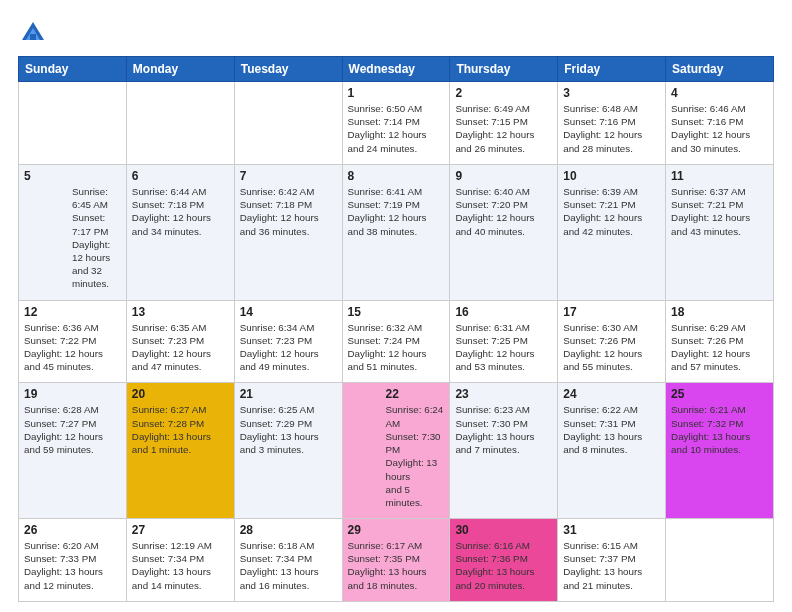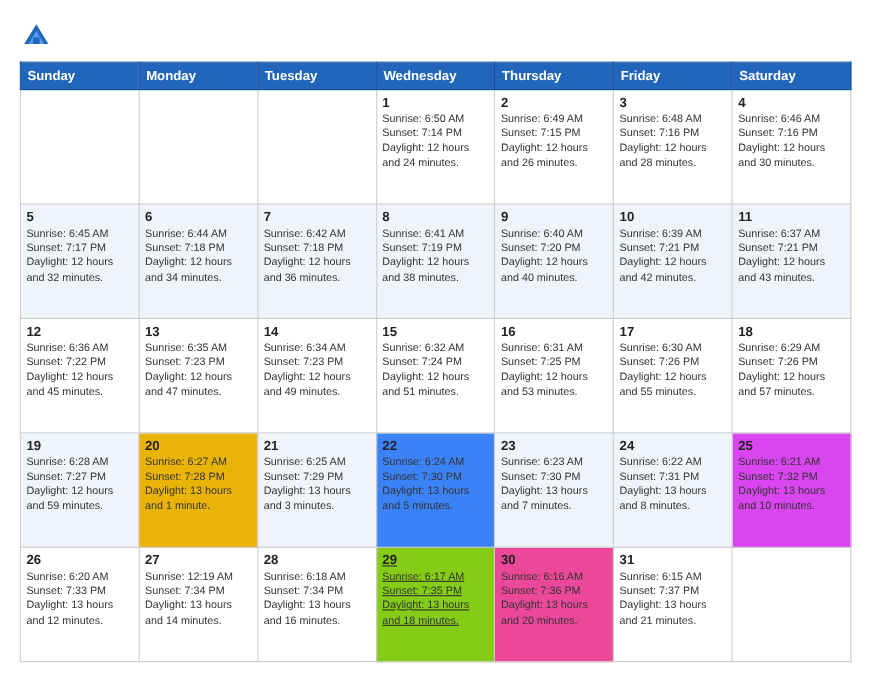--- a/index.html
+++ b/index.html
@@ -165,21 +165,21 @@
             <div class="day-number">4</div>
             <div class="day-info" style="white-space: pre-line;">Sunrise: 6:46 AM
 Sunset: 7:16 PM
 Daylight: 12 hours
 and 30 minutes.</div>
           </td>
         </tr>
         <tr>
           <td style="background-color: rgb(240, 244, 250);">
             <div class="day-number">5</div>
-            <div class="day-info" style="white-space: pre-line;">Sunrise: 6:45 AM
+            <div class="day-info" style="white-space: pre-line; margin-left: 48px;">Sunrise: 6:45 AM
 Sunset: 7:17 PM
 Daylight: 12 hours
 and 32 minutes.</div>
           </td>
           <td style="background-color: rgb(240, 244, 250);">
             <div class="day-number">6</div>
             <div class="day-info" style="white-space: pre-line;">Sunrise: 6:44 AM
 Sunset: 7:18 PM
 Daylight: 12 hours
 and 34 minutes.</div>
@@ -286,21 +286,21 @@
 Daylight: 13 hours
 and 1 minute.</div>
           </td>
           <td style="background-color: rgb(240, 244, 250);">
             <div class="day-number">21</div>
             <div class="day-info" style="white-space: pre-line;">Sunrise: 6:25 AM
 Sunset: 7:29 PM
 Daylight: 13 hours
 and 3 minutes.</div>
           </td>
-          <td style="background-color: #3b82f6;">
+          <td style="background-color: #f9a8d4; padding-left: 43px;">
             <div class="day-number">22</div>
             <div class="day-info" style="white-space: pre-line;">Sunrise: 6:24 AM
 Sunset: 7:30 PM
 Daylight: 13 hours
 and 5 minutes.</div>
           </td>
           <td style="background-color: rgb(240, 244, 250);">
             <div class="day-number">23</div>
             <div class="day-info" style="white-space: pre-line;">Sunrise: 6:23 AM
 Sunset: 7:30 PM
@@ -337,21 +337,21 @@
 Daylight: 13 hours
 and 14 minutes.</div>
           </td>
           <td style="background-color: rgb(255, 255, 255);">
             <div class="day-number">28</div>
             <div class="day-info" style="white-space: pre-line;">Sunrise: 6:18 AM
 Sunset: 7:34 PM
 Daylight: 13 hours
 and 16 minutes.</div>
           </td>
-          <td style="background-color: #84cc16; text-decoration: underline;">
+          <td style="background-color: #f9a8d4;">
             <div class="day-number">29</div>
             <div class="day-info" style="white-space: pre-line;">Sunrise: 6:17 AM
 Sunset: 7:35 PM
 Daylight: 13 hours
 and 18 minutes.</div>
           </td>
           <td style="background-color: #ec4899;">
             <div class="day-number">30</div>
             <div class="day-info" style="white-space: pre-line;">Sunrise: 6:16 AM
 Sunset: 7:36 PM

